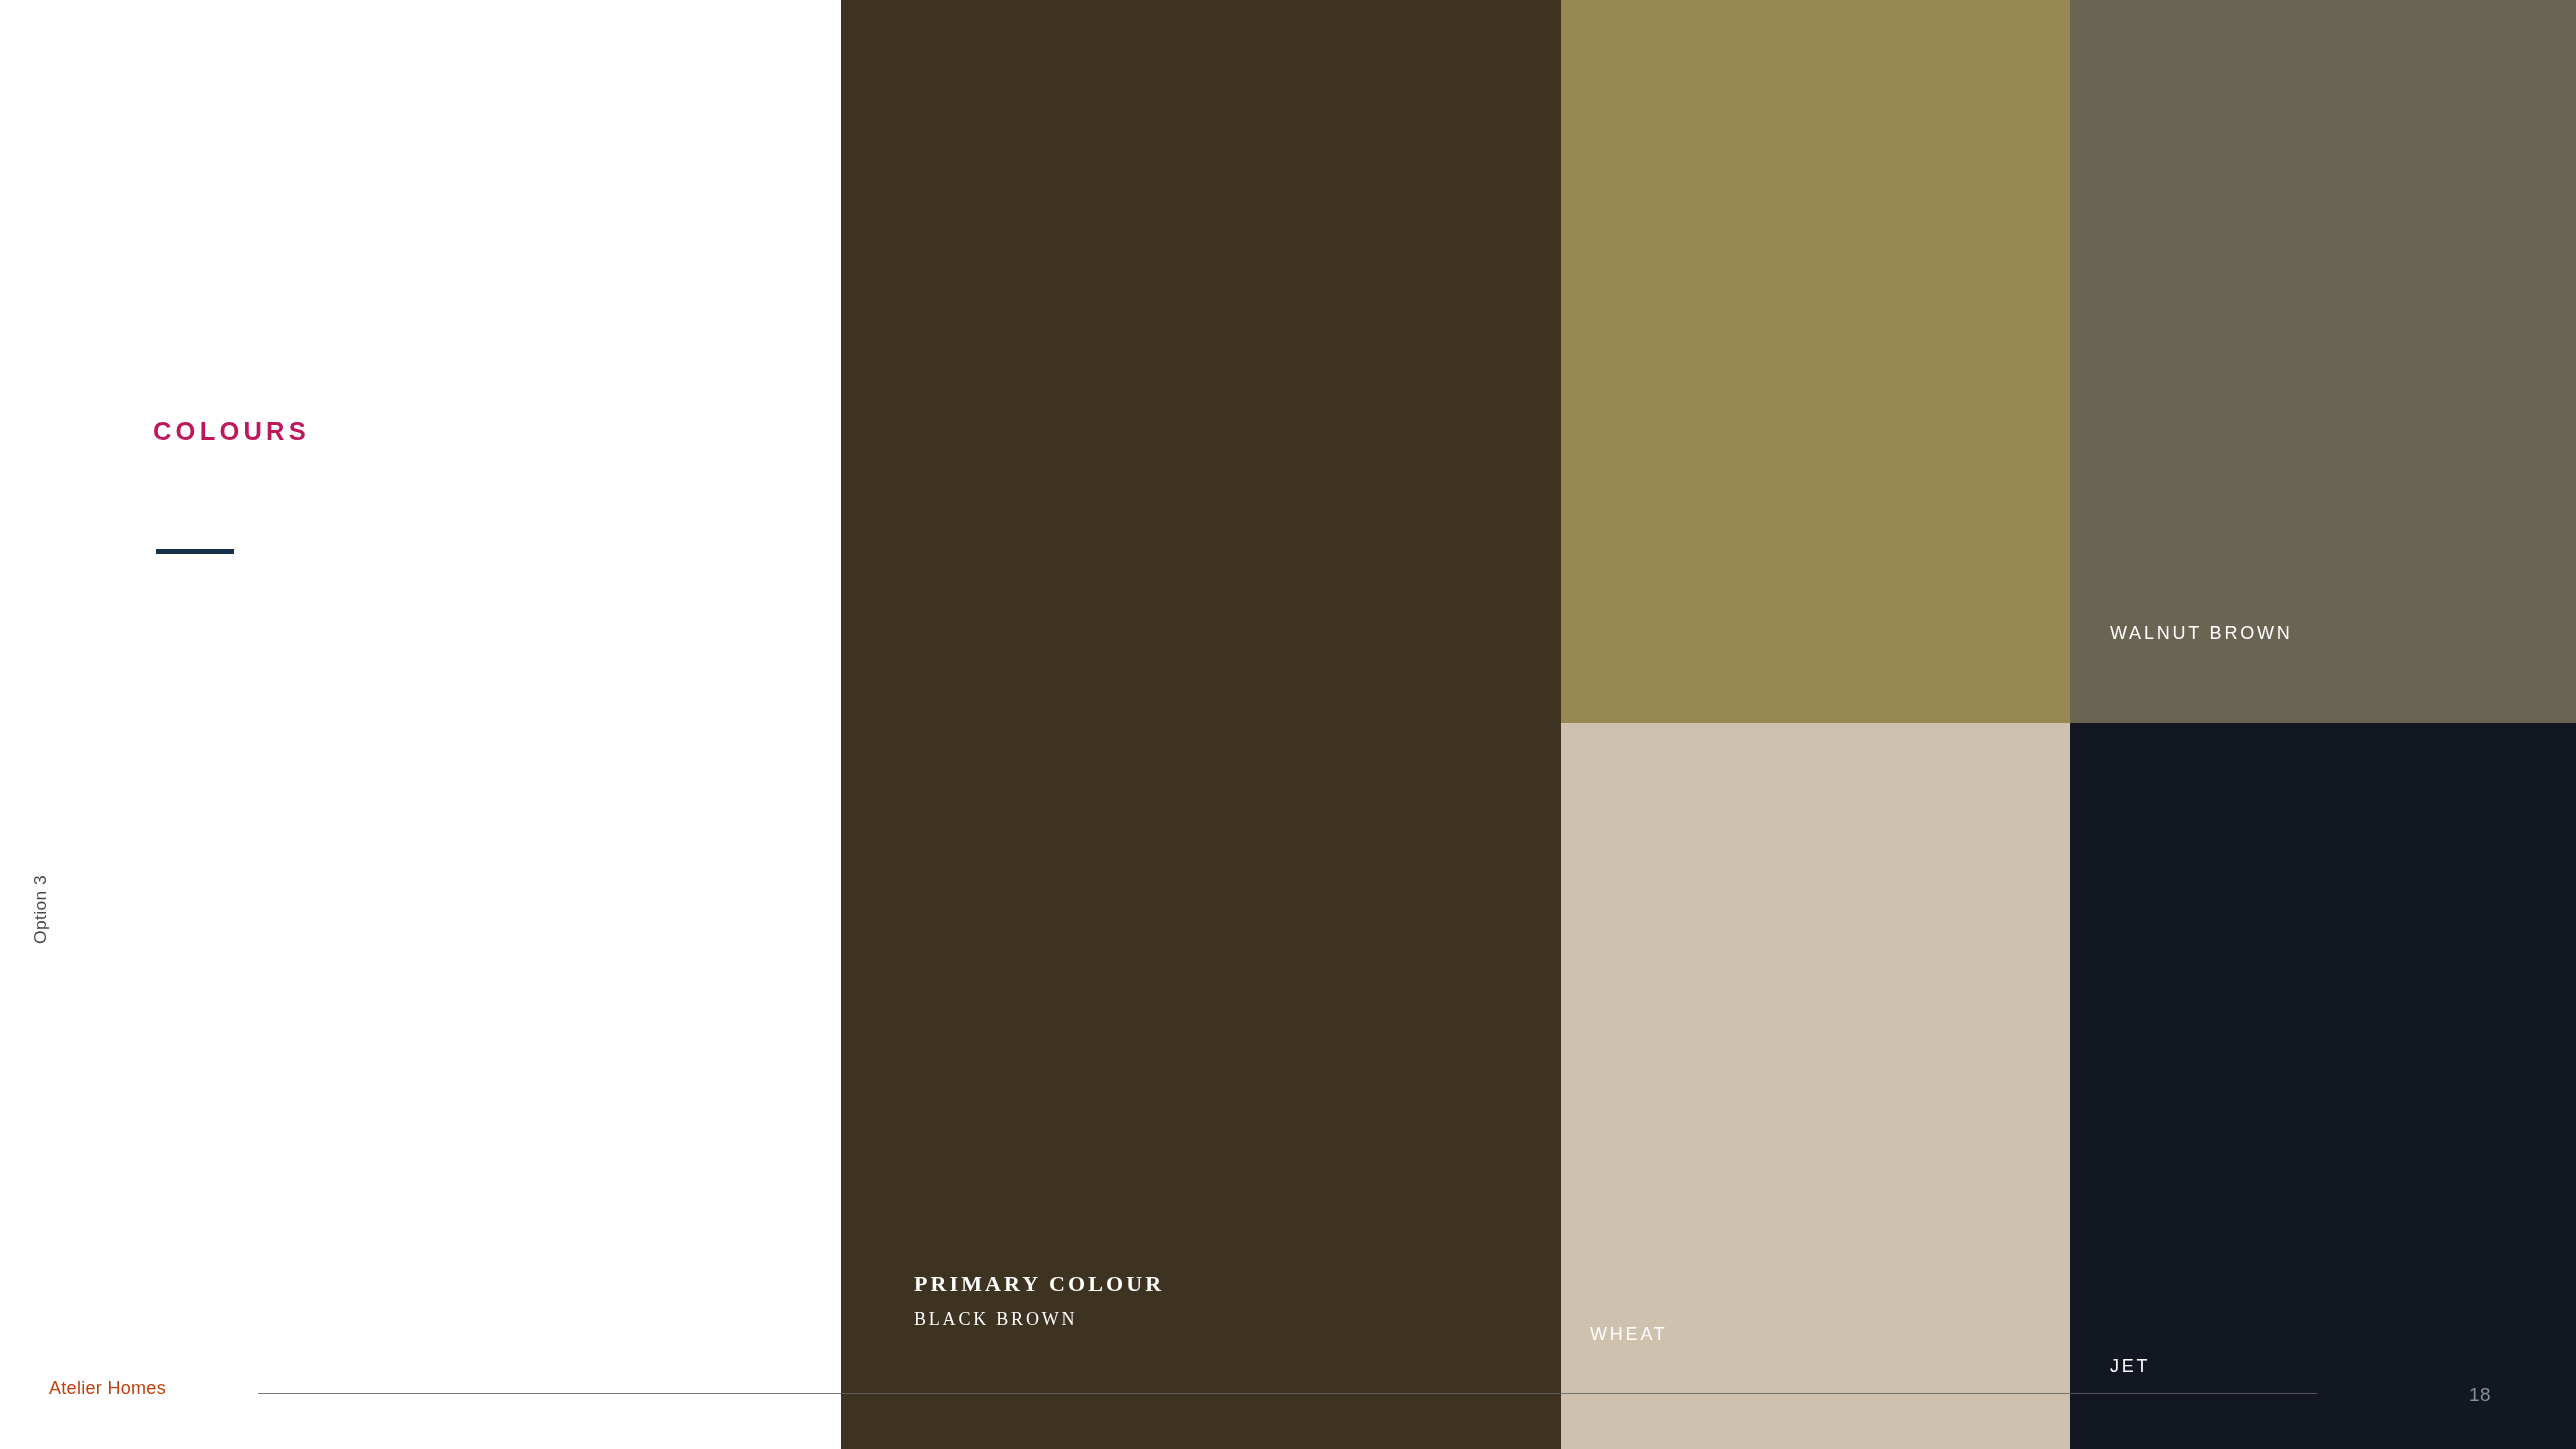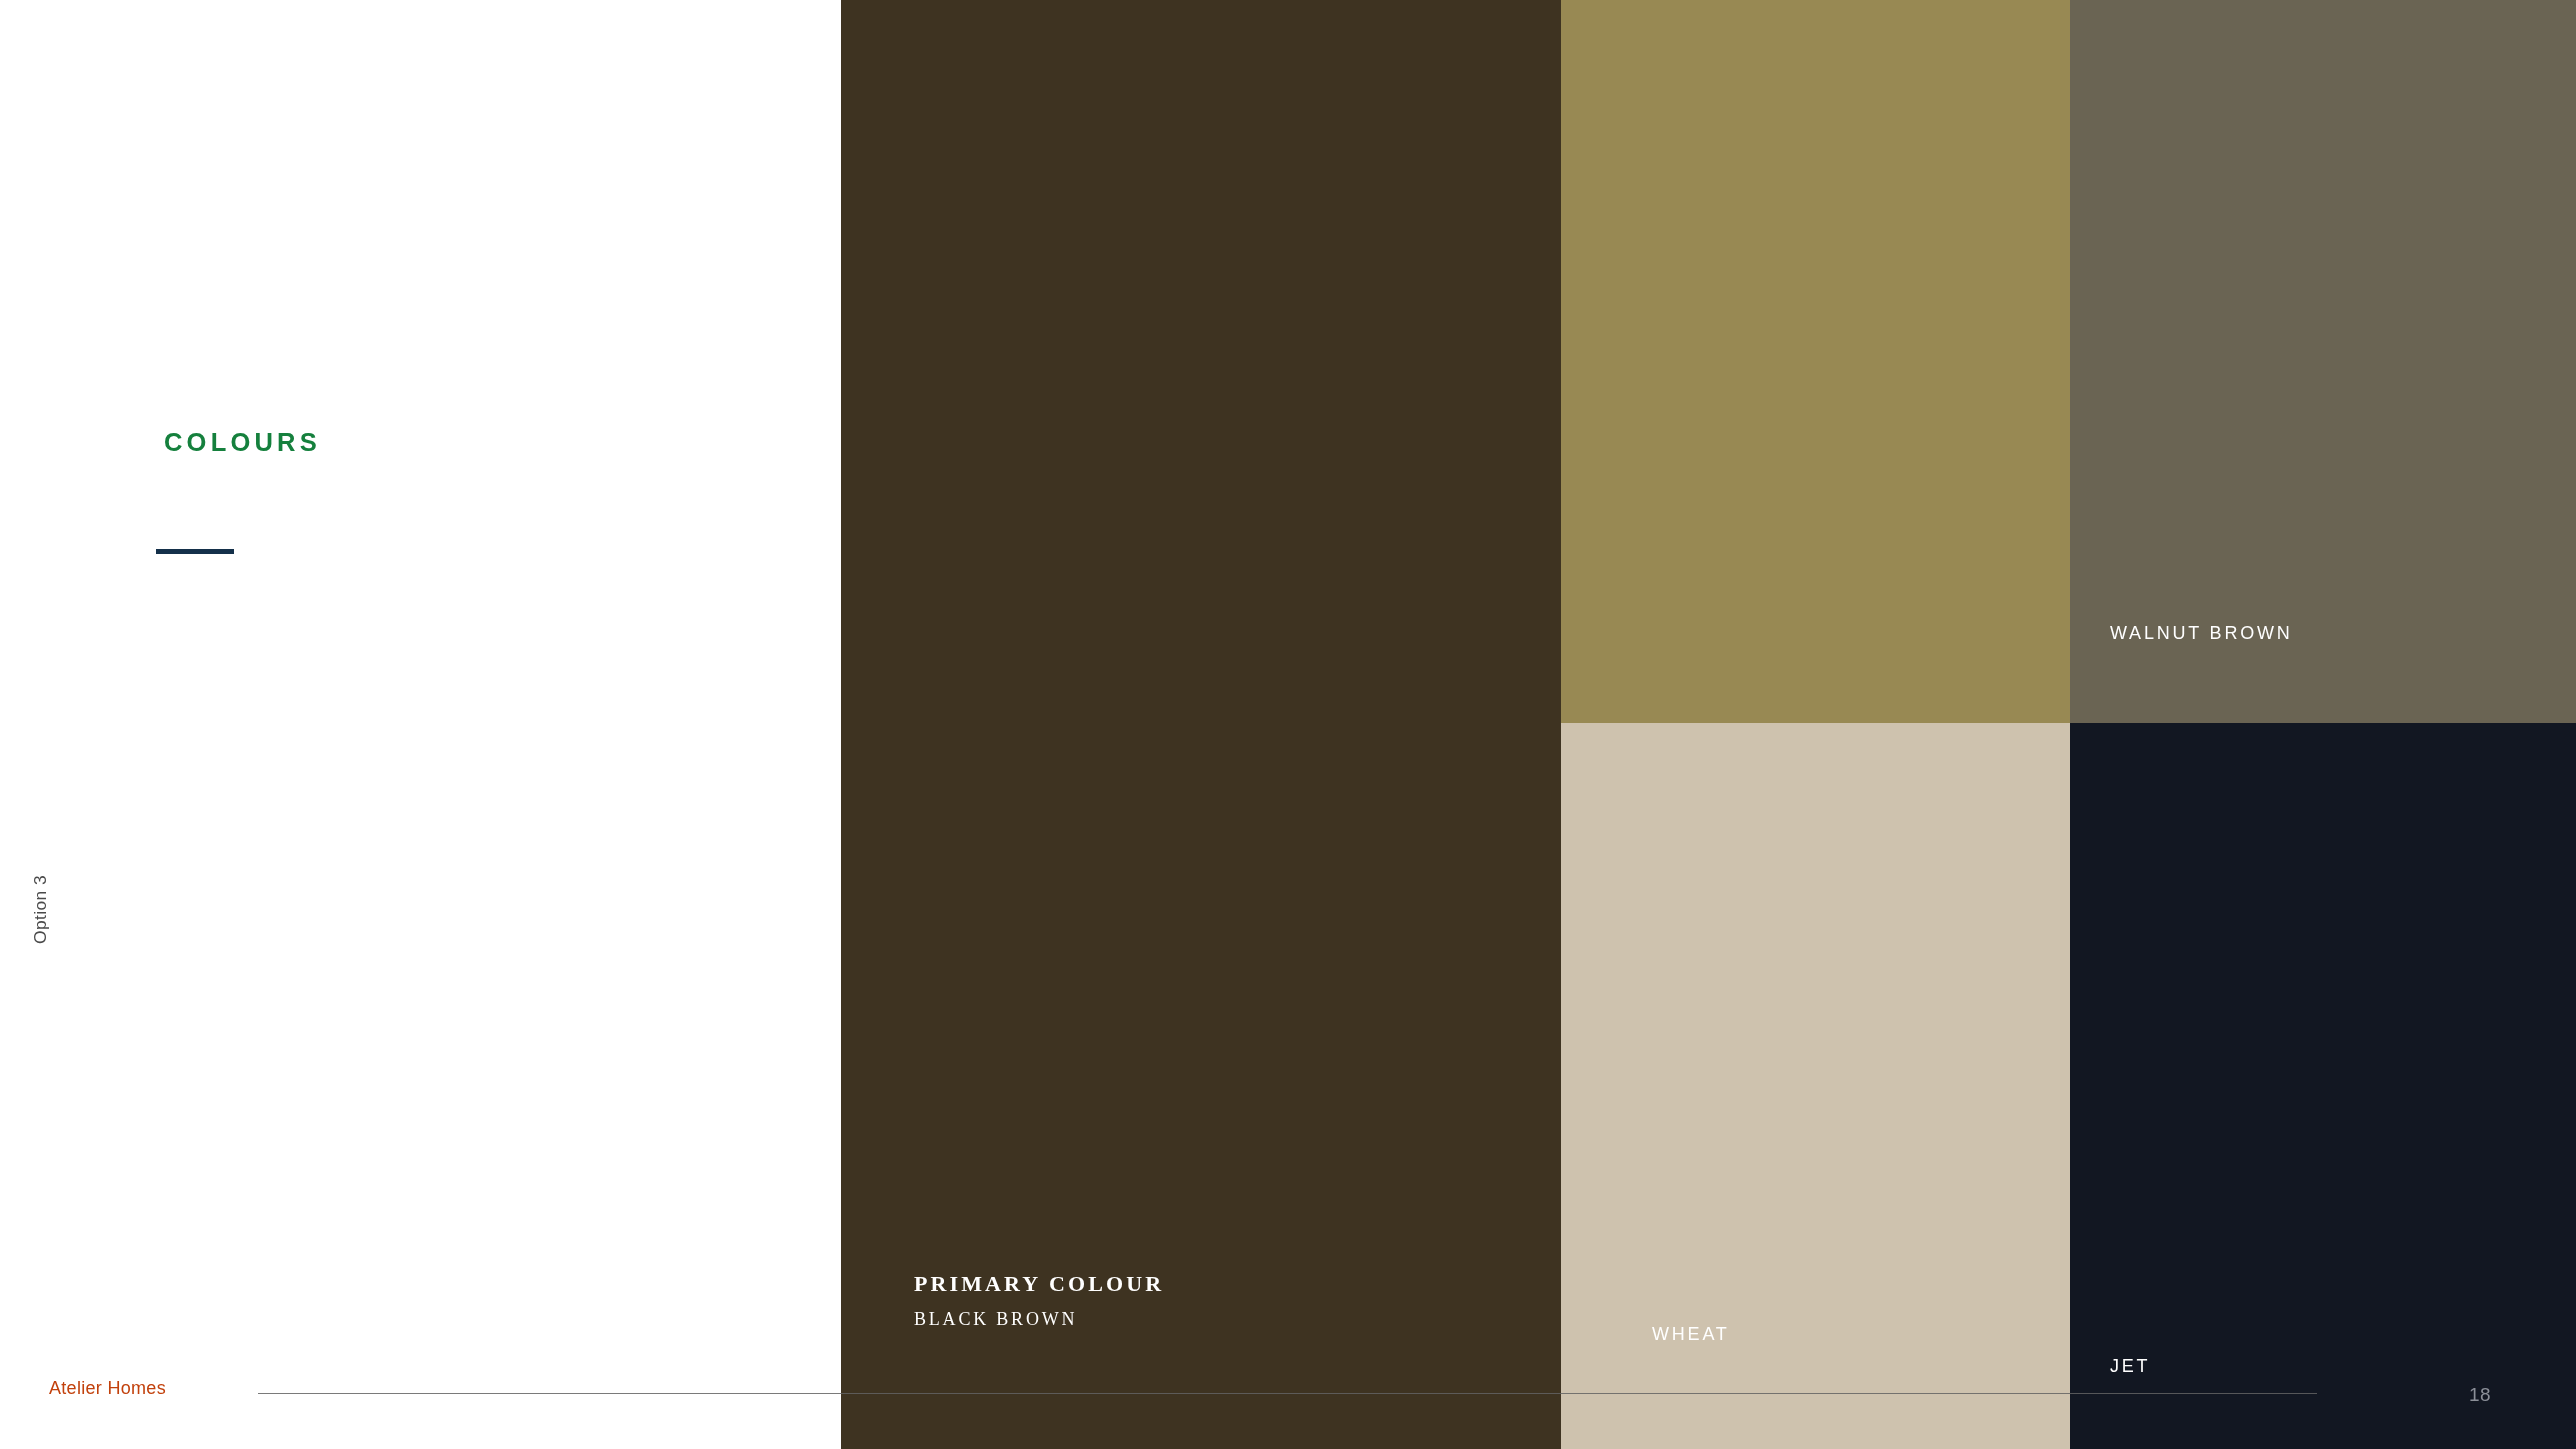--- a/index.html
+++ b/index.html
@@ -77,33 +77,33 @@
     line-height: 1;
     margin: 0;
   }
   .caption-title + .caption-name {
     margin-top: 14.8px;
   }
 
   .cap-secondary { left: 1590px; top: 619px; }
   .cap-walnut    { left: 2110px; top: 624px; }
   .cap-primary   { left: 914px; top: 1273px; font-family: Liberation Serif, serif; }
-  .cap-wheat     { left: 1652px; top: 1325px; text-align: right; }
+  .cap-wheat     { left: 1590px; top: 1325px; text-align: right; }
   .cap-jet       { left: 2110px; top: 1325px; margin-top: 32px; }
 
   
   .page-title {
     position: absolute;
     left: 153px;
     top: 419px;
-    margin: 11px;
+    margin: 0;
     font-size: 25.5px;
     font-weight: 700;
     letter-spacing: 4.2px;
-    color: #15803d;
+    color: #be185d;
     line-height: 1;
   }
   .accent-rule {
     position: absolute;
     left: 156px;
     top: 549px;
     width: 78px;
     height: 4.7px;
     background: #14304a;
   }

